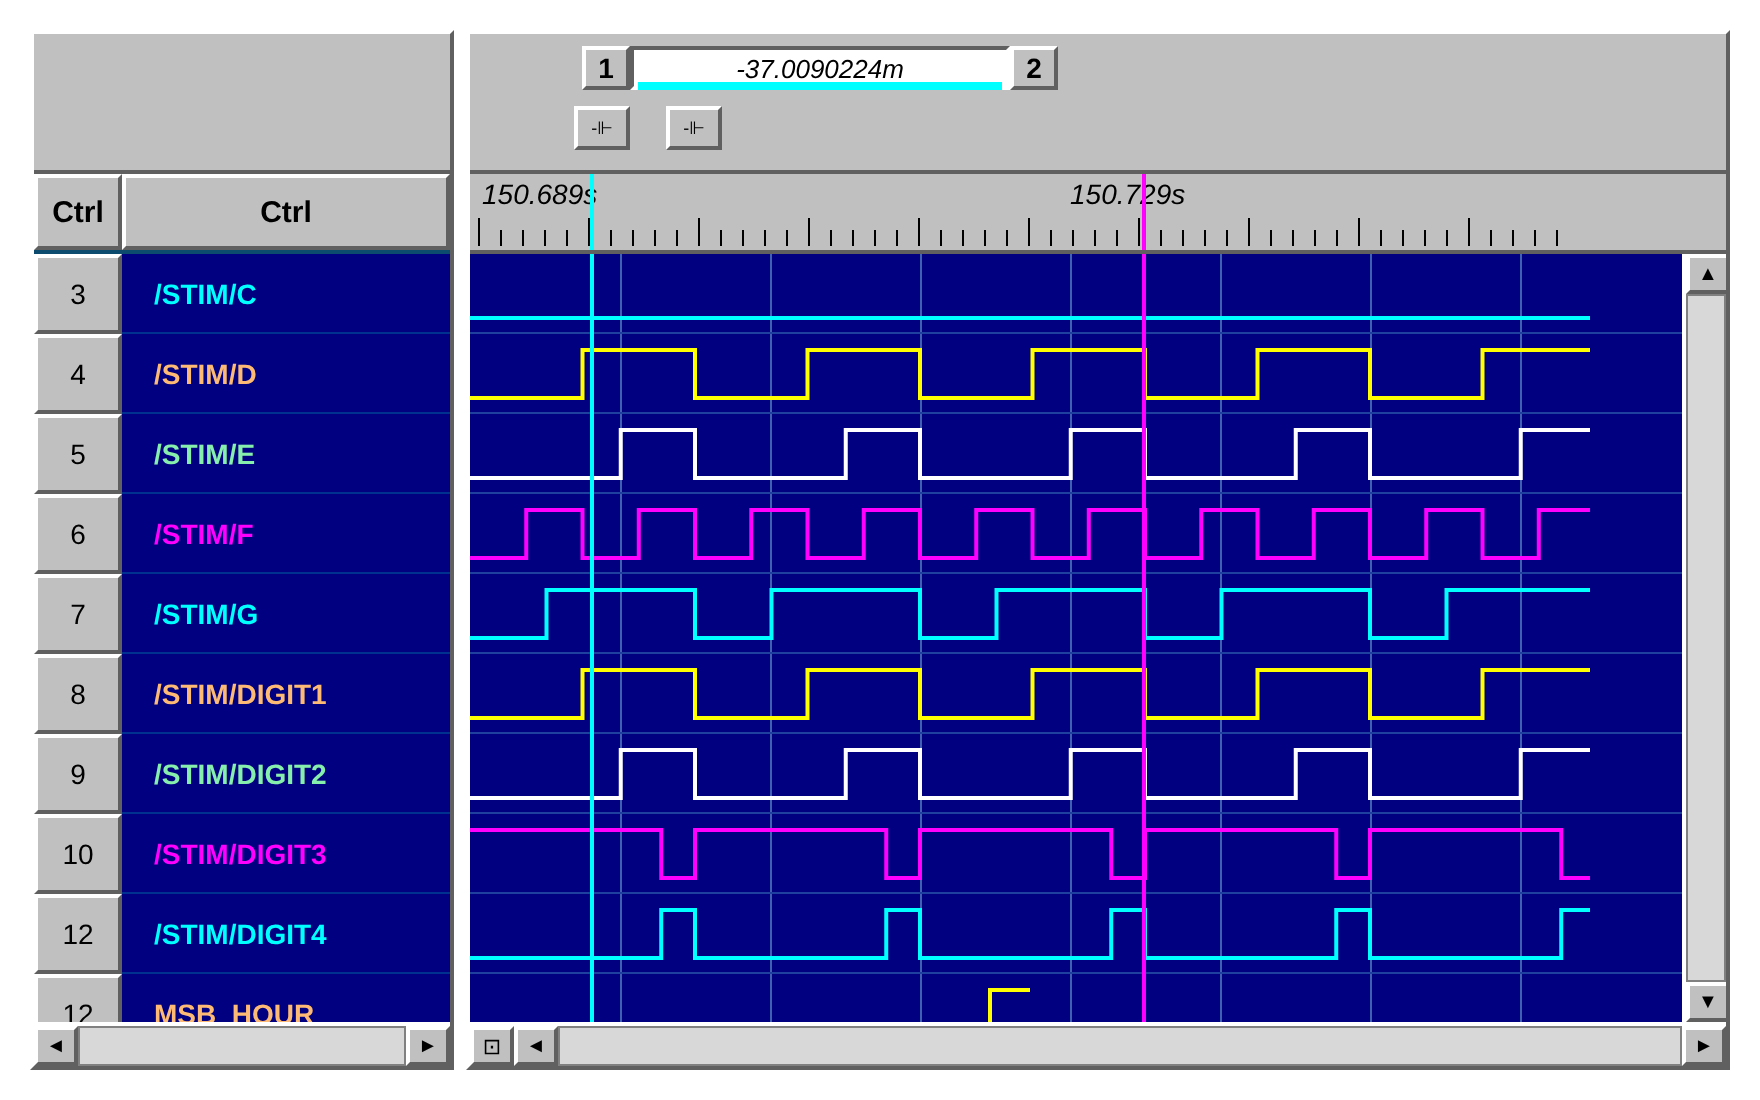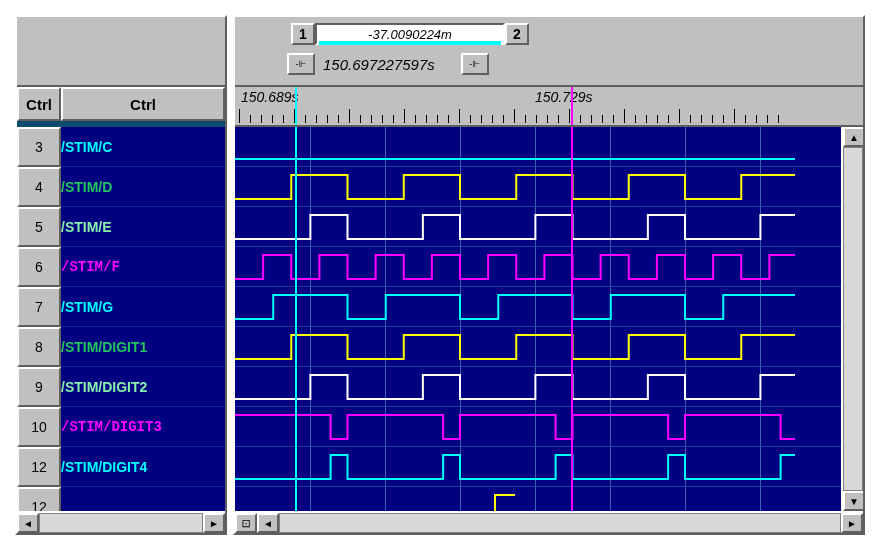--- a/index.html
+++ b/index.html
@@ -32,21 +32,21 @@
     height: 70px;
     border-bottom: 2px solid;
     border-color: #606060;
     background: #c0c0c0;
   }
 
   
   .header-row {
     display: flex;
     height: 40px;
-    border-bottom: 6px solid #0c4a6e;
+    border-bottom: 2px solid #0c4a6e;
     justify-content: flex-end;
   }
   .hdr-ctrl, .hdr-name {
     display: flex;
     align-items: center;
     justify-content: center;
     font-weight: bold;
     font-size: 15px;
     background: #c0c0c0;
     border: 2px solid;
@@ -74,28 +74,28 @@
     align-items: center;
     justify-content: center;
     font-size: 14px;
   }
   .row-name {
     flex: 1;
     background: #000080;
     border-bottom: 1px solid #003090;
     display: flex;
     align-items: center;
-    padding-left: 0;
+    padding-left: 16px;
     font-size: 14px;
     font-weight: bold;
   }
   .c-cyan { color: #00ffff; }
-  .c-yellow { color: #22c55e; }
+  .c-yellow { color: #fdba74; }
   .c-white { color: #86efac; }
-  .c-magenta { color: #ff00ff; font-family: Liberation Mono, monospace; }
+  .c-magenta { color: #ff00ff; }
 
   
   .hscroll {
     height: 22px;
     display: flex;
     background: #c0c0c0;
     border-top: 2px solid #fff;
   }
   .sbtn {
     width: 22px;
@@ -341,40 +341,40 @@
         <div class="signal-row">
           <div class="row-num">10</div>
           <div class="row-name c-magenta">/STIM/DIGIT3</div>
         </div>
         <div class="signal-row">
           <div class="row-num">12</div>
           <div class="row-name c-cyan">/STIM/DIGIT4</div>
         </div>
         <div class="signal-row">
           <div class="row-num">12</div>
+          <div class="row-name c-yellow">MSB_HOUR</div>
         </div>
       </div>
     <div class="hscroll">
       <div class="sbtn">◄</div>
       <div class="strack"></div>
       <div class="sbtn">►</div>
     </div>
   </div>
 
   <div class="panel right-panel">
 
     <div class="cursor-header">
       <div class="cursor-top-row">
         <div class="cur-marker">1</div>
         <div class="cur-delta">-37.0090224m</div>
         <div class="cur-marker">2</div>
       </div>
       <div class="cursor-bot-row">
         <div class="cur-small-btn">-⊩</div>
-        <div class="cur-time">150.697227597s</div>
         <div class="cur-gap"></div>
         <div class="cur-small-btn">-⊩</div>
       </div>
     </div>
 
     <div class="time-ruler">
       <span class="ruler-label" style="left:6px">150.689s</span>
       <span class="ruler-label" style="left:300px">150.729s</span>
       <div class="ruler-cur c1"></div>
       <div class="ruler-cur c2"></div>

